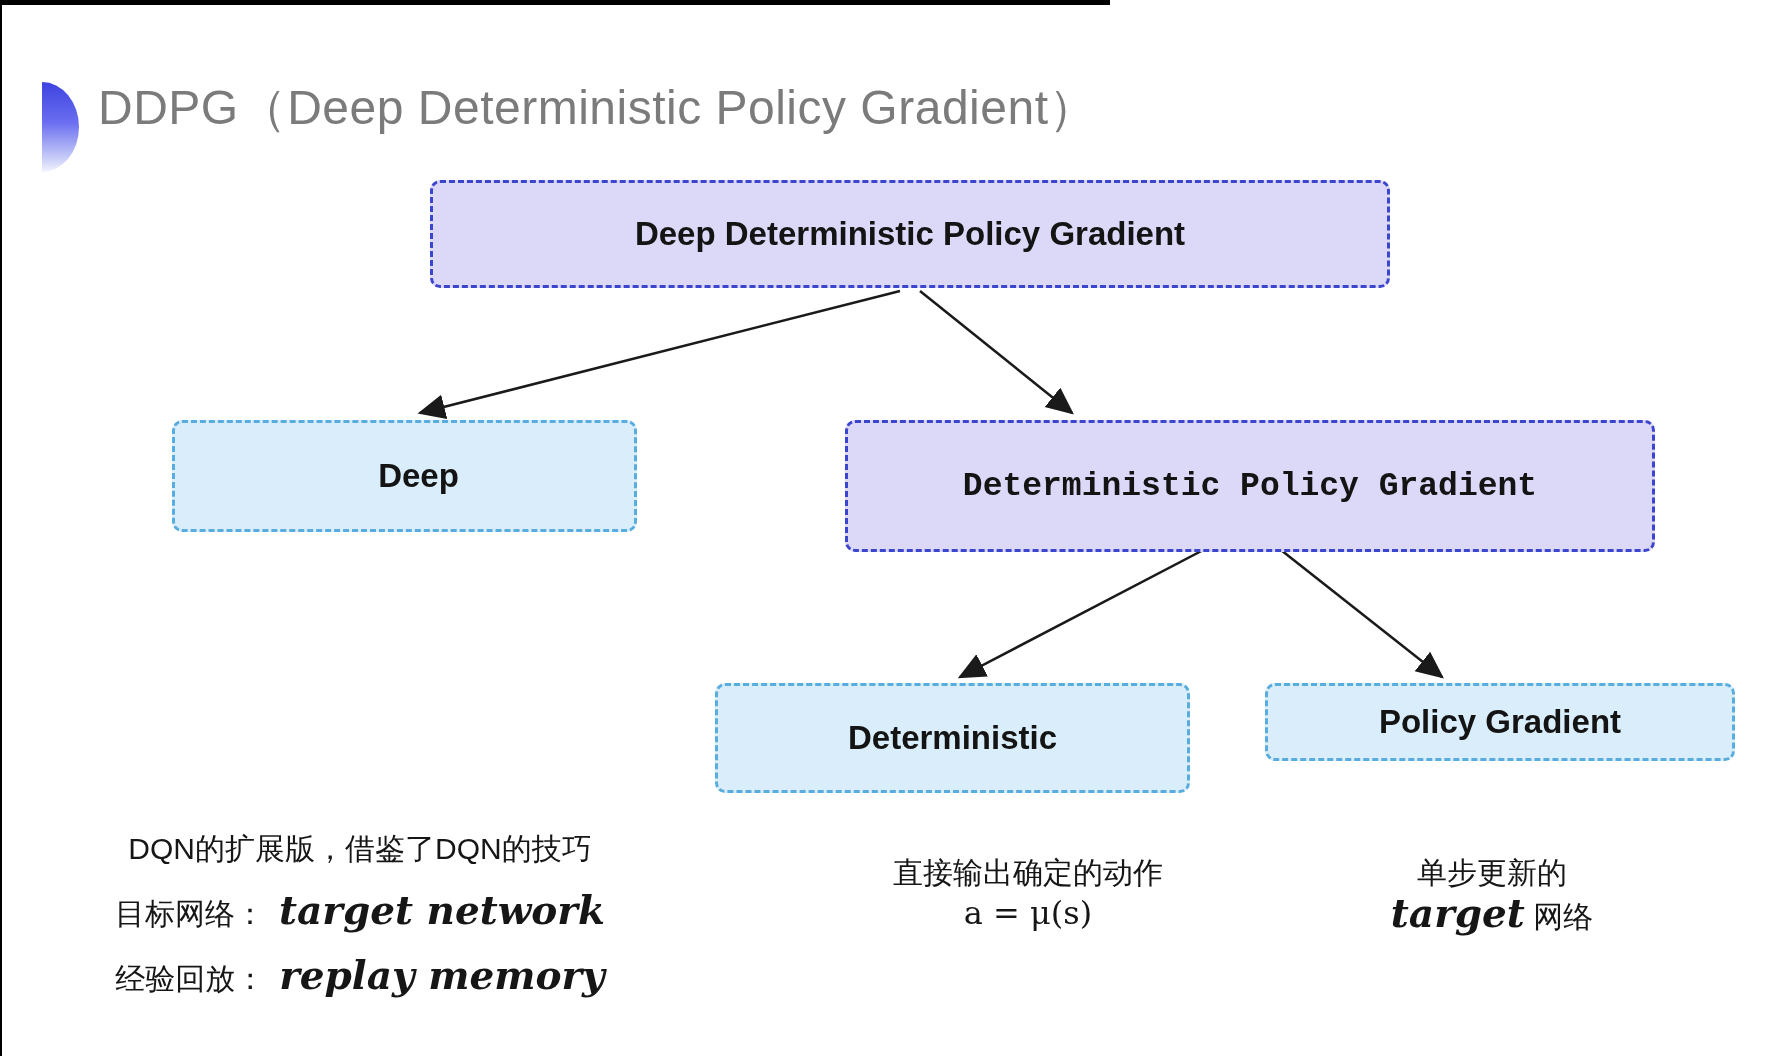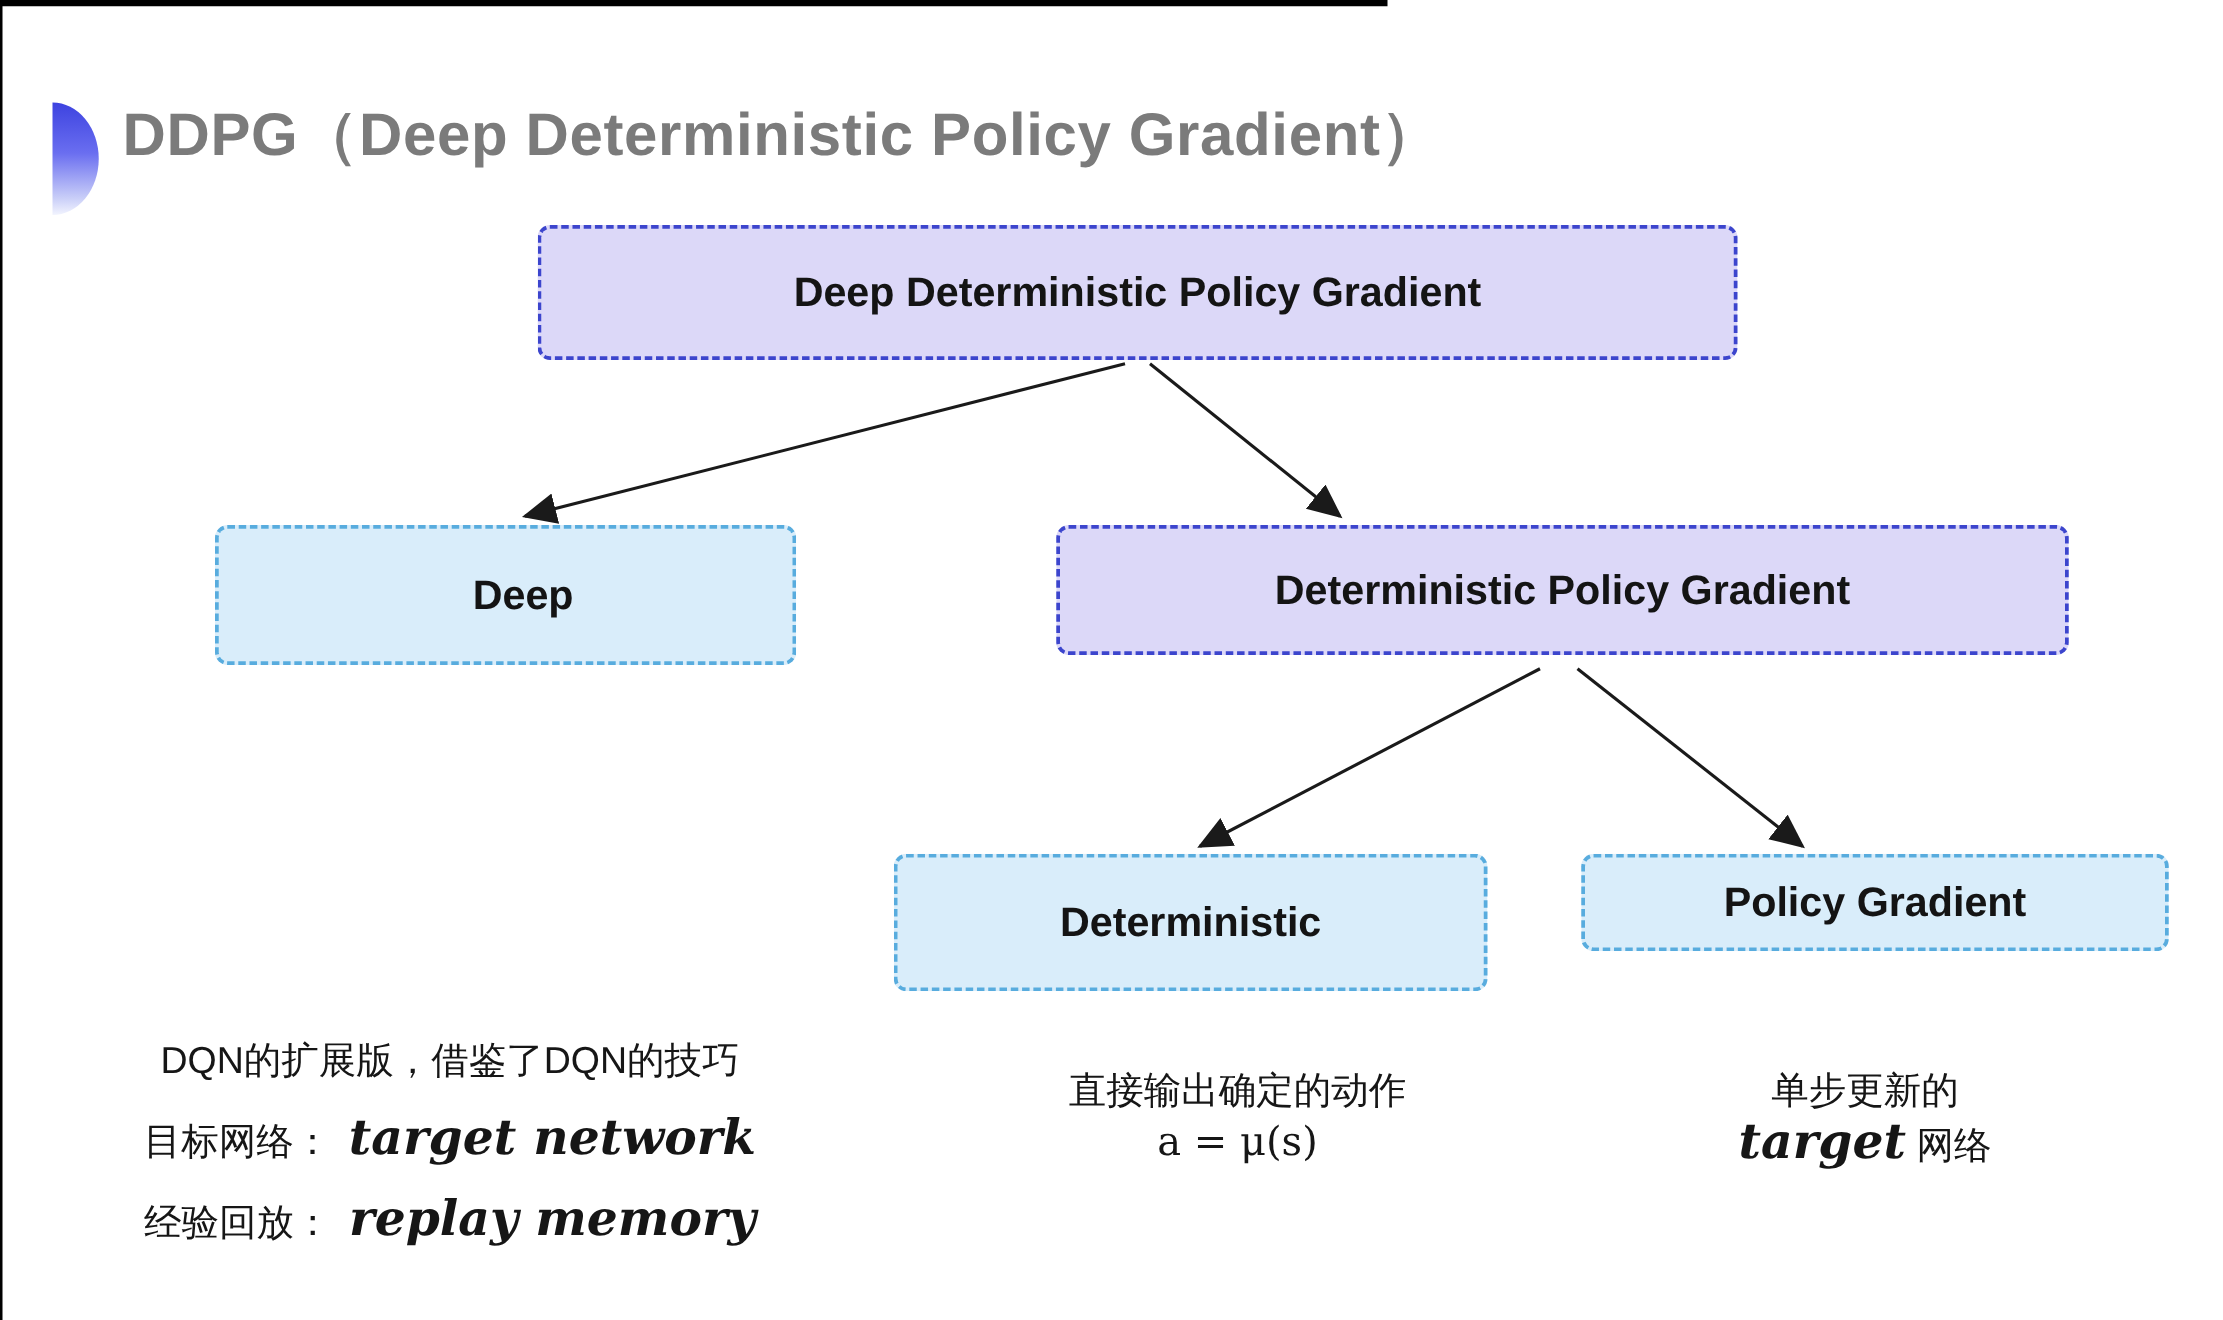--- a/index.html
+++ b/index.html
@@ -12,46 +12,46 @@
   .left-line{position:absolute;left:0;top:0;width:2px;height:1056px;background:#000;}
 
   
   .accent{
     position:absolute;left:42px;top:82px;width:37px;height:90px;
     border-radius:0 100% 100% 0 / 0 50% 50% 0;
     background:linear-gradient(180deg,#3d43e0 0%,#6a6ef0 45%,#c9cef8 85%,#f2f4fe 100%);
   }
   .title{
     position:absolute;left:98px;top:76px;margin:0;
-    font-size:48px;font-weight:700;color:#7b7b7b;letter-spacing:0.5px;white-space:nowrap;
+    font-size:48px;font-weight:400;color:#7b7b7b;letter-spacing:0.5px;white-space:nowrap;
   }
 
   
   .arrows{position:absolute;left:0;top:0;width:1778px;height:1056px;pointer-events:none;}
 
   
   .node{
     position:absolute;display:flex;align-items:center;justify-content:center;
     border-radius:10px;font-size:33px;font-weight:600;color:#141414;
     box-sizing:border-box;text-align:center;white-space:nowrap;
   }
   .node.purple{background:#dcd8f8;border:3px dashed #3c45cd;}
   .node.cyan{background:#d9edfa;border:3px dashed #58acde;}
   .node-root{left:430px;top:180px;width:960px;height:108px;}
   .node-deep{left:172px;top:420px;width:465px;height:112px;padding-left:28px;}
-  .node-dpg{left:845px;top:420px;width:810px;height:104px;}
+  .node-dpg{left:845px;top:420px;width:810px;height:132px;font-family:Liberation Mono, monospace;}
   .node-det{left:715px;top:683px;width:475px;height:110px;}
   .node-pg{left:1265px;top:683px;width:470px;height:78px;}
 
   
   .note{position:absolute;text-align:center;color:#161616;font-size:30px;font-weight:500;}
   .note .line{line-height:34px;white-space:nowrap;}
   .note-left{left:110px;top:832px;width:500px;}
   .note-left .line{margin-bottom:27px;}
-  .note-mid{left:790px;top:856px;width:400px;}
+  .note-mid{left:828px;top:856px;width:400px;}
   .note-right{left:1292px;top:856px;width:400px;}
   .note-mid .line,.note-right .line{margin-bottom:6px;}
   .en-italic{
     font-family:"DejaVu Serif","Liberation Serif",serif;
     font-style:italic;font-weight:700;font-size:39px;
   }
   .gap{margin-left:14px;}
   .formula{
     font-family:"DejaVu Serif","Liberation Serif",serif;
     font-size:32px;

